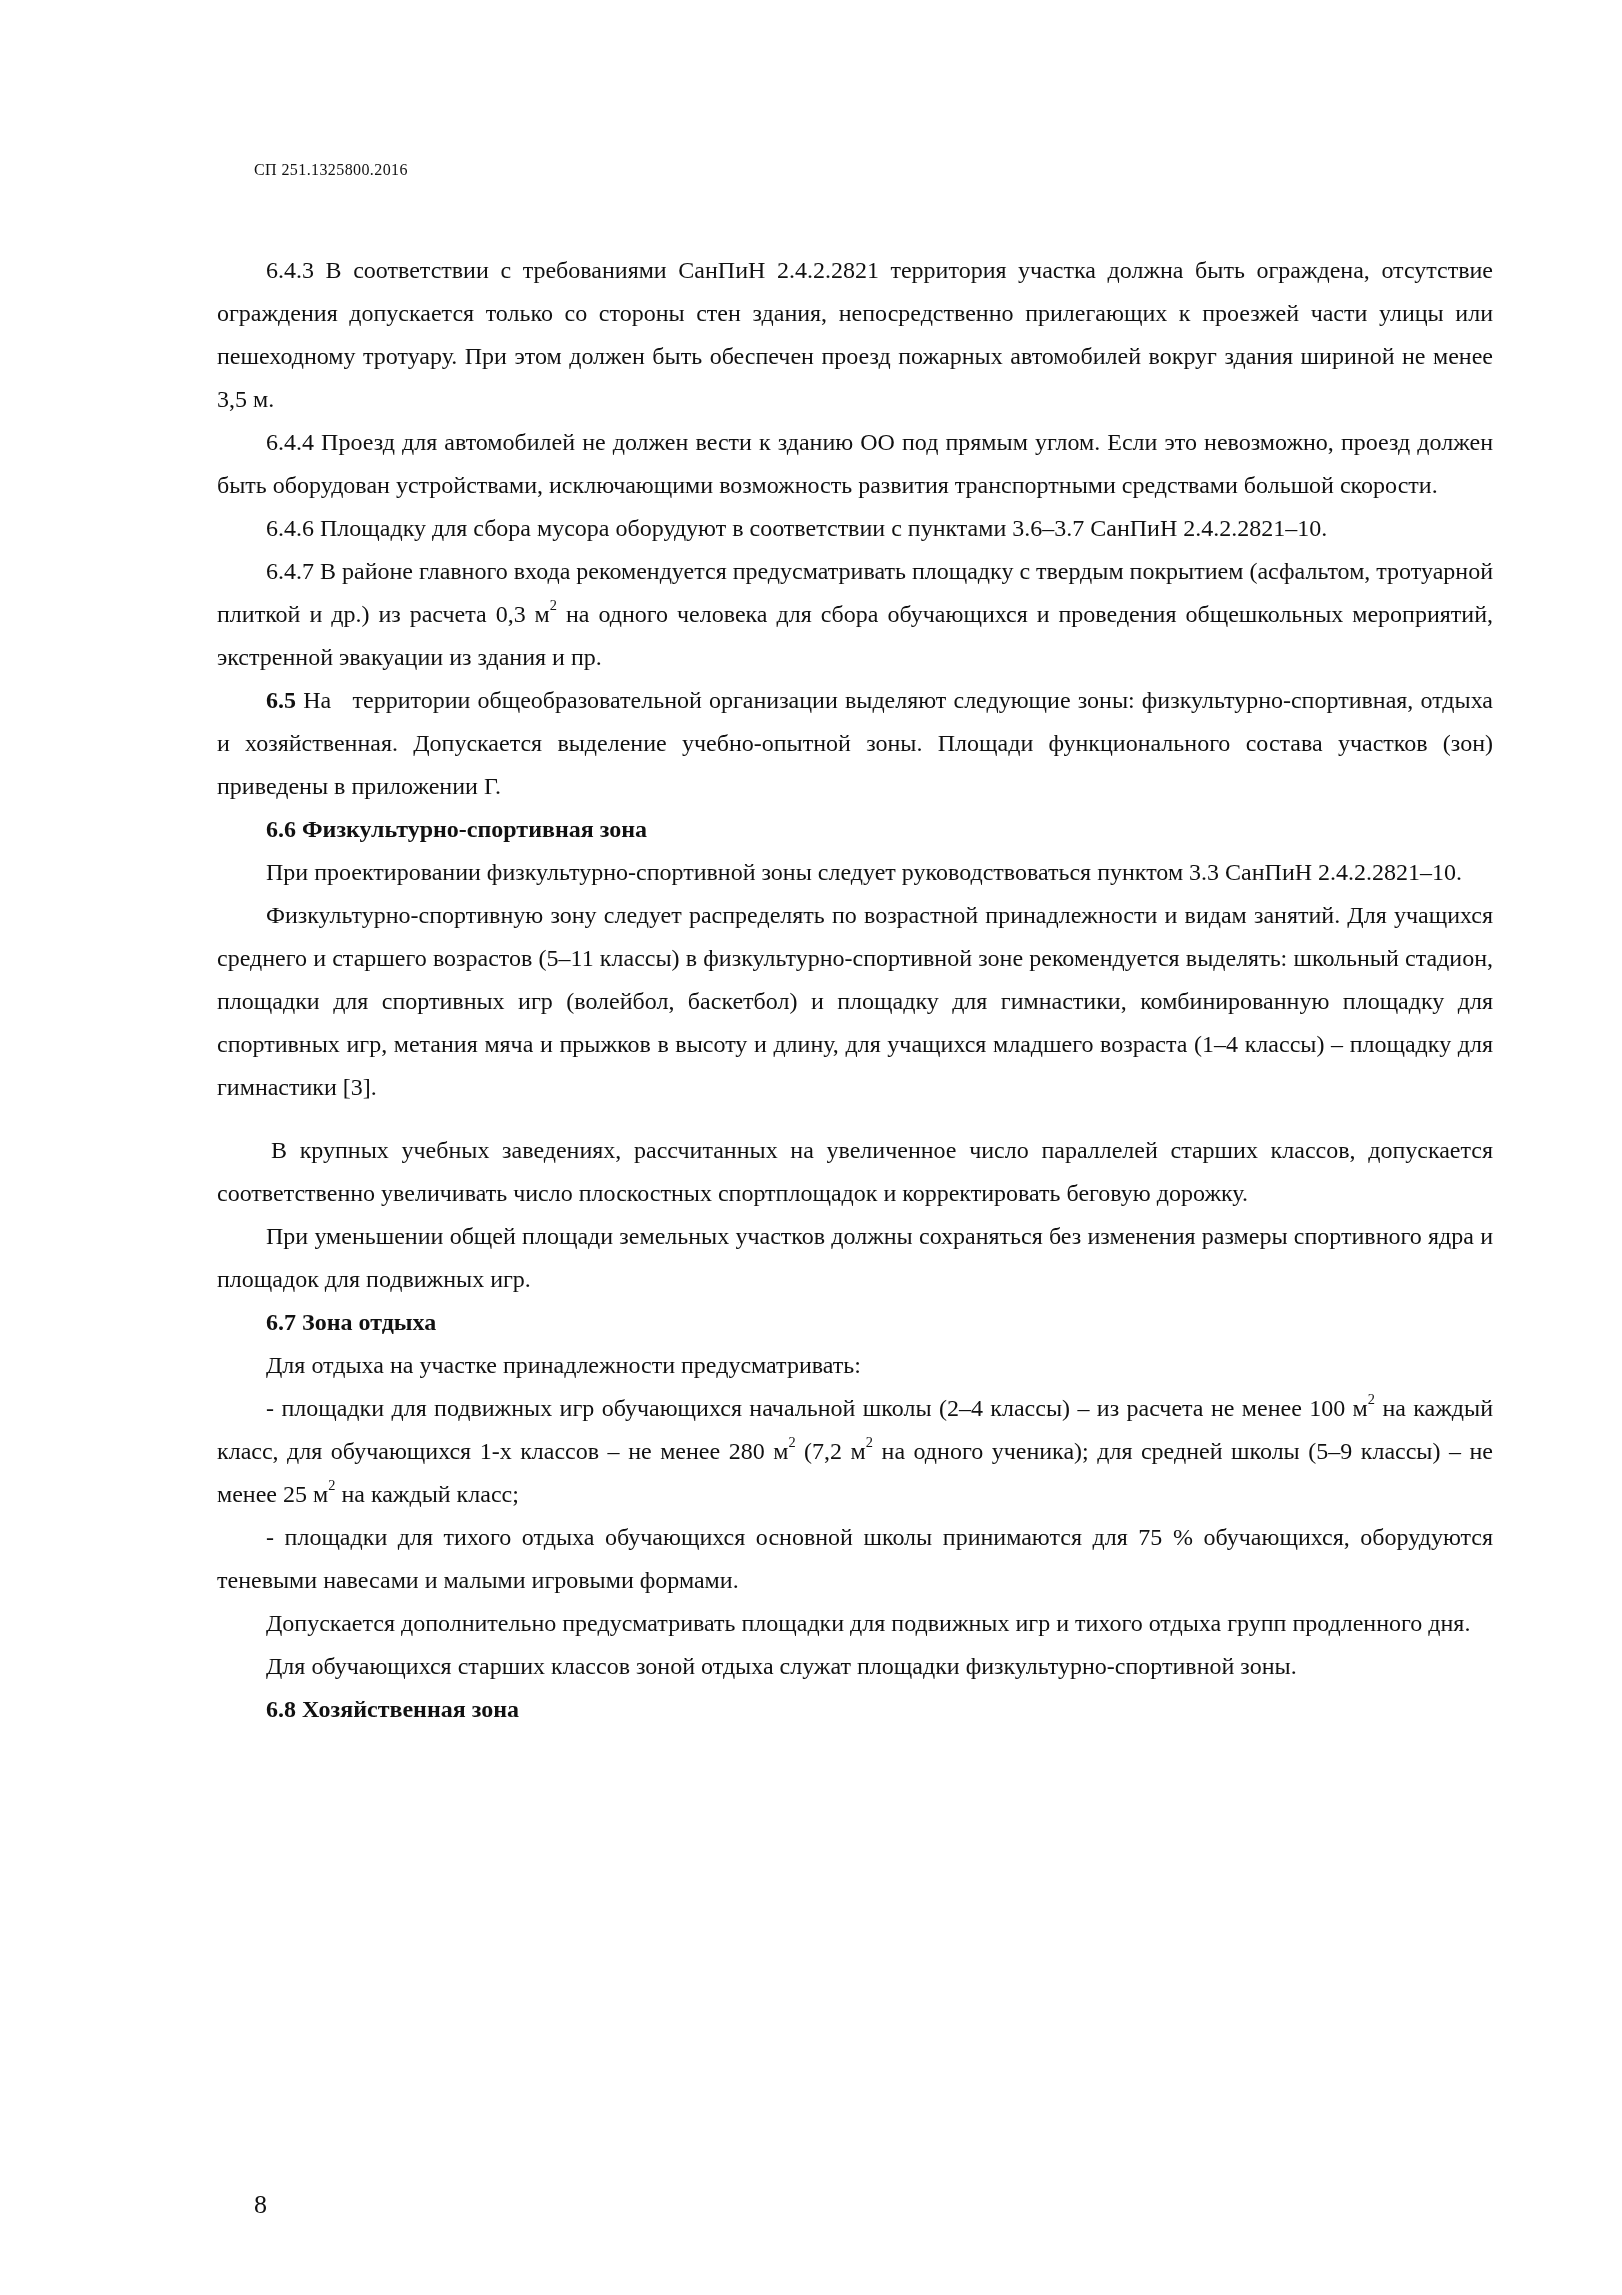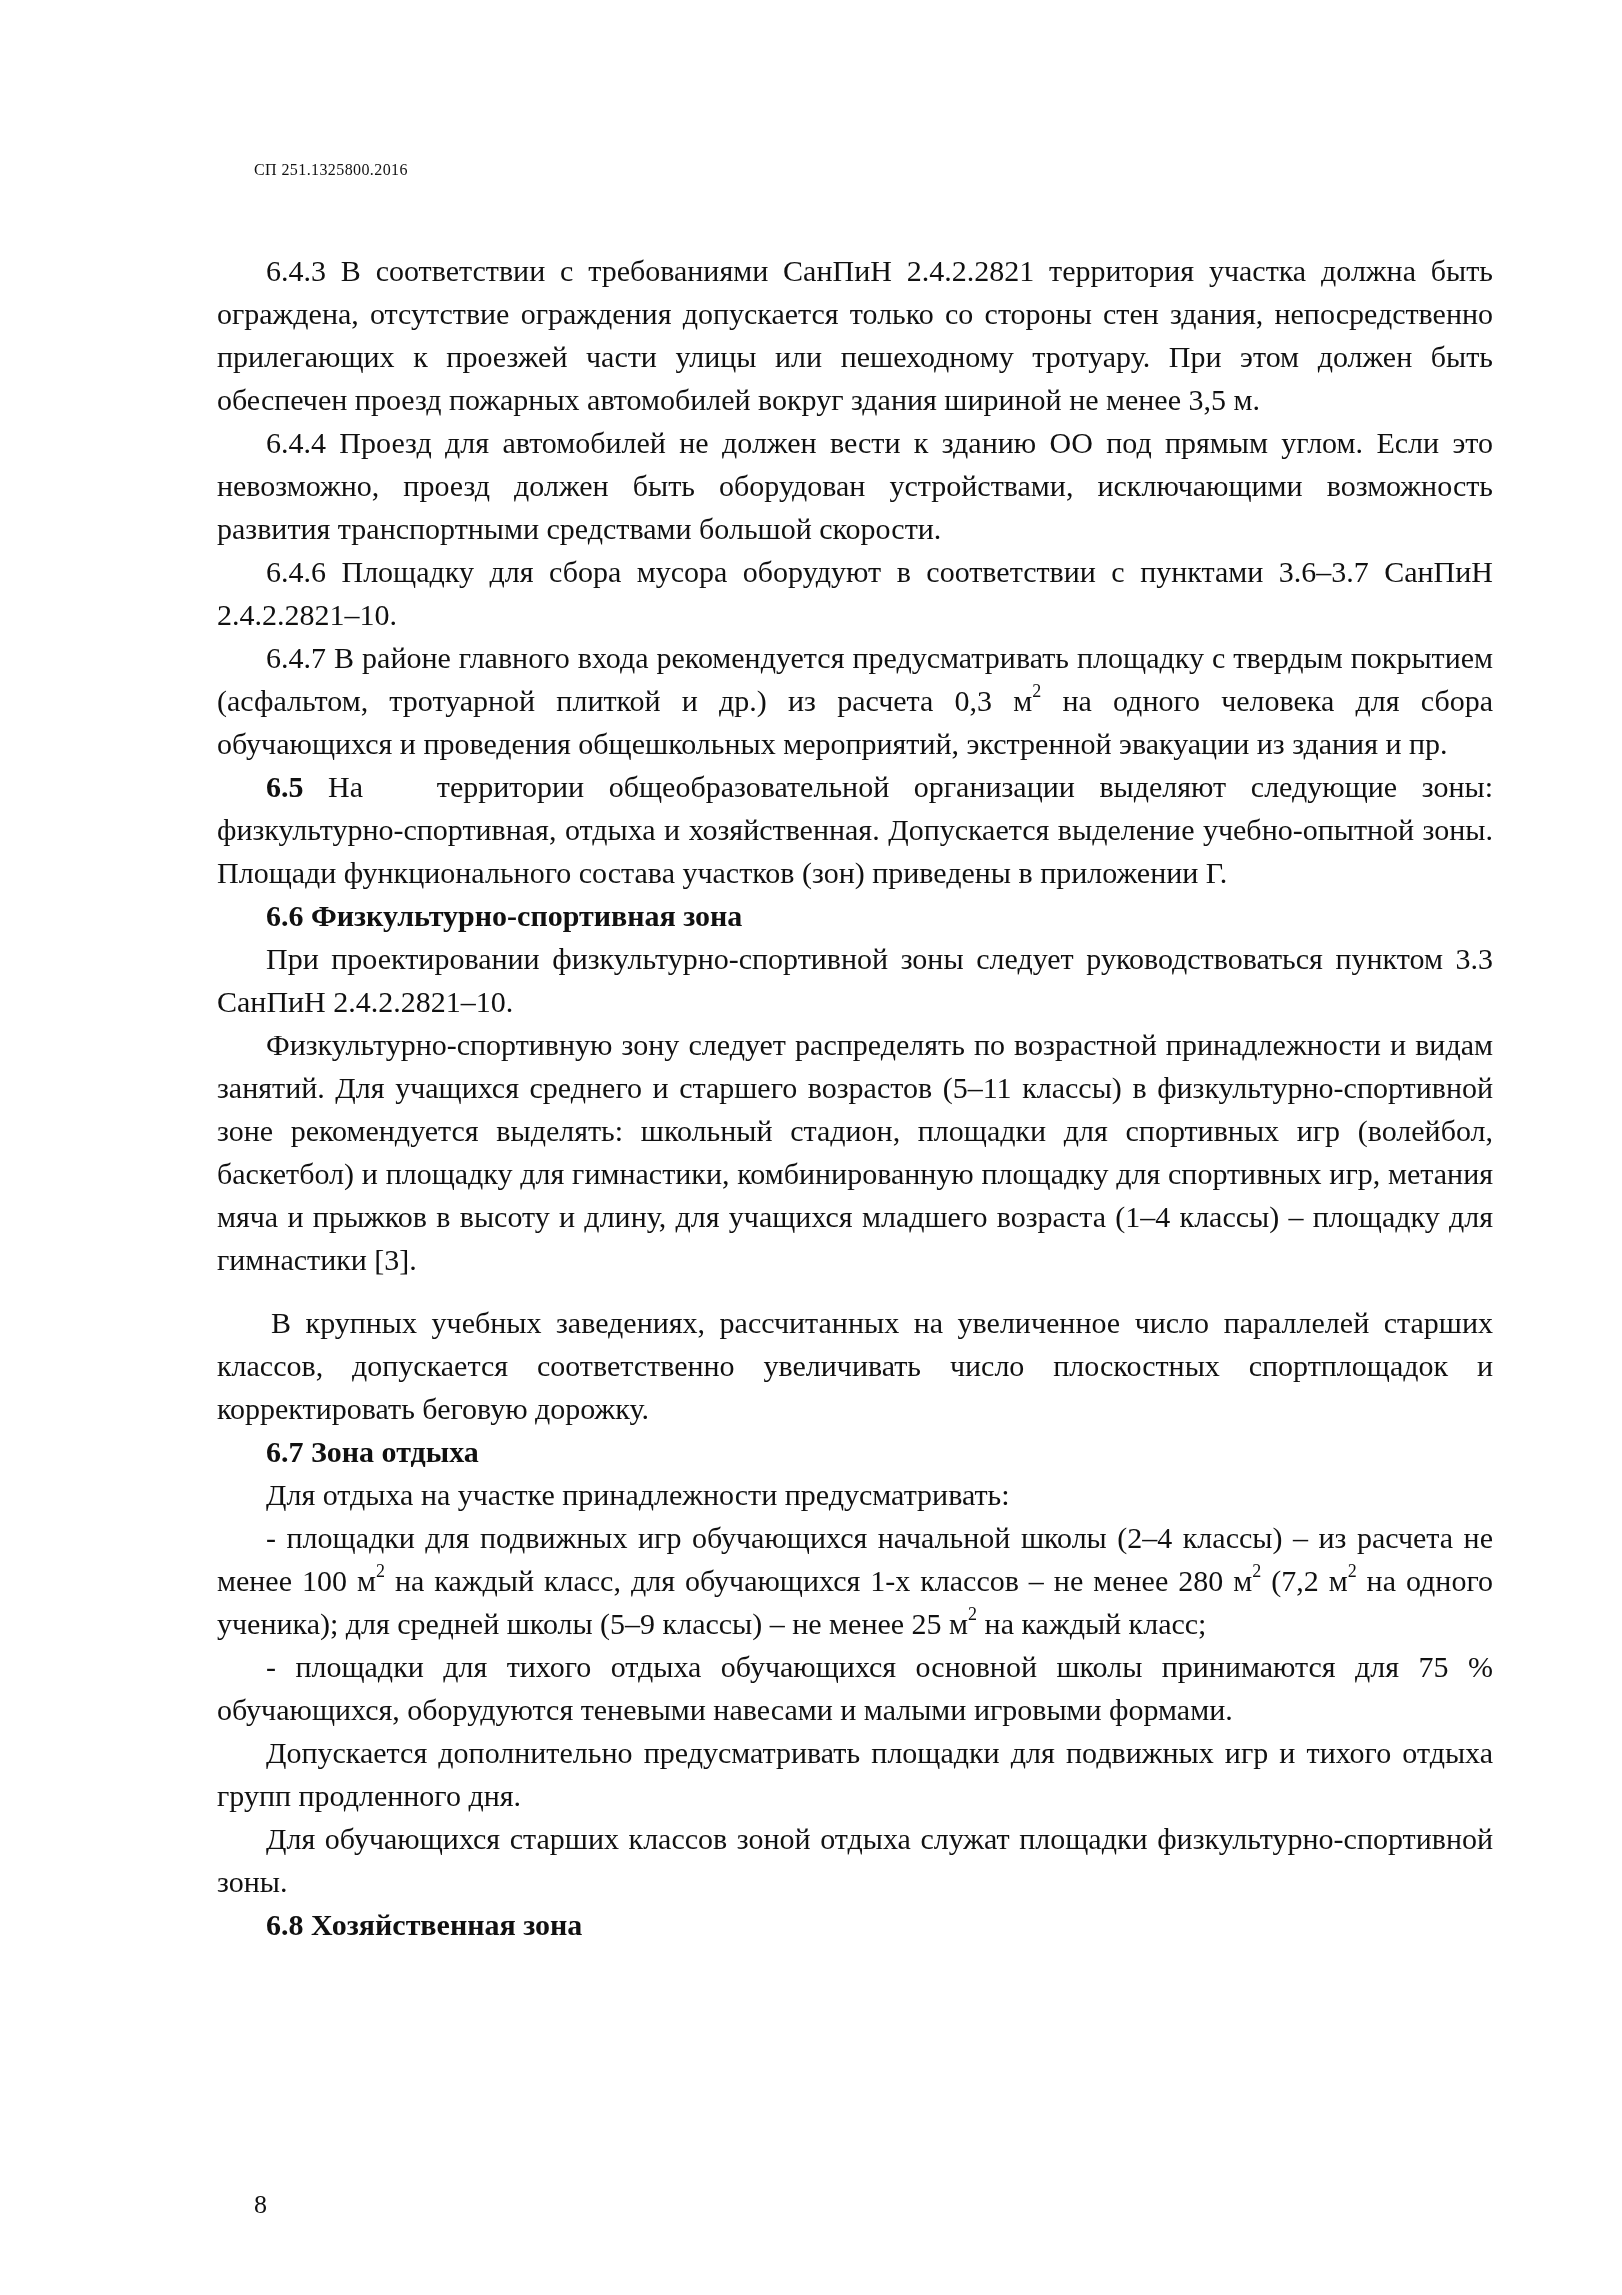--- a/index.html
+++ b/index.html
@@ -1,20 +1,20 @@
 <!DOCTYPE html>
 <html style="font-size:12.2px"><head>
 <meta charset="utf-8">
 <style>
   html, body { margin: 0; padding: 0; background: #ffffff; }
   body { width: 1623px; height: 2295px; position: relative; overflow: hidden;
          font-family: "Liberation Serif", "DejaVu Serif", serif; color: #111; }
   .header { position: absolute; left: 254px; top: 161px; font-size: 16px; letter-spacing: 0.4px; }
   .content { position: absolute; left: 217px; top: 249px; width: 1276px;
-             font-size: 30px; line-height: 43px; }
+             font-size: 24px; line-height: 43px; }
   .p { text-align: justify; text-indent: 49px; margin: 0; }
   .p.head { font-weight: bold; }
   .p.extra-indent { text-indent: 54px; margin-top: 20px; }
   .b { font-weight: bold; margin-top: 12px; }
   sup { font-size: 0.6em; line-height: 0; vertical-align: 0.8em; }
   .page-number { position: absolute; left: 254px; top: 2190px; font-size: 26px; }
 </style>
 </head>
 <body>
 
@@ -23,20 +23,21 @@
 <div class="content">
   <p class="p">6.4.3 В соответствии с требованиями СанПиН 2.4.2.2821 территория участка должна быть ограждена, отсутствие ограждения допускается только со стороны стен здания, непосредственно прилегающих к проезжей части улицы или пешеходному тротуару. При этом должен быть обеспечен проезд пожарных автомобилей вокруг здания шириной не менее 3,5 м.</p>
   <p class="p">6.4.4 Проезд для автомобилей не должен вести к зданию ОО под прямым углом. Если это невозможно, проезд должен быть оборудован устройствами, исключающими возможность развития транспортными средствами большой скорости.</p>
   <p class="p">6.4.6 Площадку для сбора мусора оборудуют в соответствии с пунктами 3.6–3.7 СанПиН 2.4.2.2821–10.</p>
   <p class="p"><span>6.4.7 В районе главного входа рекомендуется предусматривать площадку с твердым покрытием (асфальтом, тротуарной плиткой и др.) из расчета 0,3 м</span><sup>2</sup><span> на одного человека для сбора обучающихся и проведения общешкольных мероприятий, экстренной эвакуации из здания и пр.</span></p>
   <p class="p"><span class="b">6.5</span><span style="white-space: pre-wrap;"> На   территории общеобразовательной организации выделяют следующие зоны: физкультурно-спортивная, отдыха и хозяйственная. Допускается выделение учебно-опытной зоны. Площади функционального состава участков (зон) приведены в приложении Г.</span></p>
   <p class="p head">6.6 Физкультурно-спортивная зона</p>
   <p class="p">При проектировании физкультурно-спортивной зоны следует руководствоваться пунктом 3.3 СанПиН 2.4.2.2821–10.</p>
   <p class="p">Физкультурно-спортивную зону следует распределять по возрастной принадлежности и видам занятий. Для учащихся среднего и старшего возрастов (5–11 классы) в физкультурно-спортивной зоне рекомендуется выделять: школьный стадион, площадки для спортивных игр (волейбол, баскетбол) и площадку для гимнастики, комбинированную площадку для спортивных игр, метания мяча и прыжков в высоту и длину, для учащихся младшего возраста (1–4 классы) – площадку для гимнастики [3].</p>
   <p class="p extra-indent">В крупных учебных заведениях, рассчитанных на увеличенное число параллелей старших классов, допускается соответственно увеличивать число плоскостных спортплощадок и корректировать беговую дорожку.</p>
+  <p class="p">При уменьшении общей площади земельных участков должны сохраняться без изменения размеры спортивного ядра и площадок для подвижных игр.</p>
   <p class="p head">6.7 Зона отдыха</p>
   <p class="p">Для отдыха на участке принадлежности предусматривать:</p>
   <p class="p"><span>- площадки для подвижных игр обучающихся начальной школы (2–4 классы) – из расчета не менее 100 м</span><sup>2</sup><span> на каждый класс, для обучающихся 1-х классов – не менее 280 м</span><sup>2</sup><span> (7,2 м</span><sup>2</sup><span> на одного ученика); для средней школы (5–9 классы) – не менее 25 м</span><sup>2</sup><span> на каждый класс;</span></p>
   <p class="p">- площадки для тихого отдыха обучающихся основной школы принимаются для 75 % обучающихся, оборудуются теневыми навесами и малыми игровыми формами.</p>
   <p class="p">Допускается дополнительно предусматривать площадки для подвижных игр и тихого отдыха групп продленного дня.</p>
   <p class="p">Для обучающихся старших классов зоной отдыха служат площадки физкультурно-спортивной зоны.</p>
   <p class="p head">6.8 Хозяйственная зона</p>
 </div>
 
 <div class="page-number">8</div>

